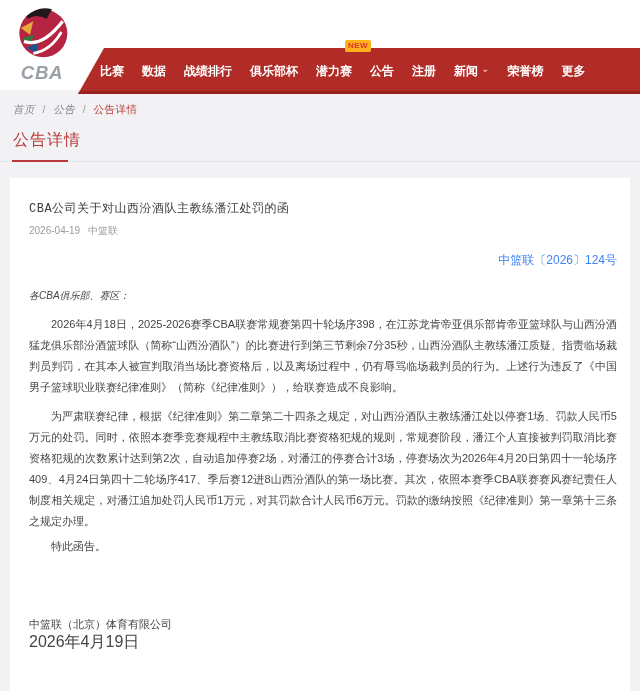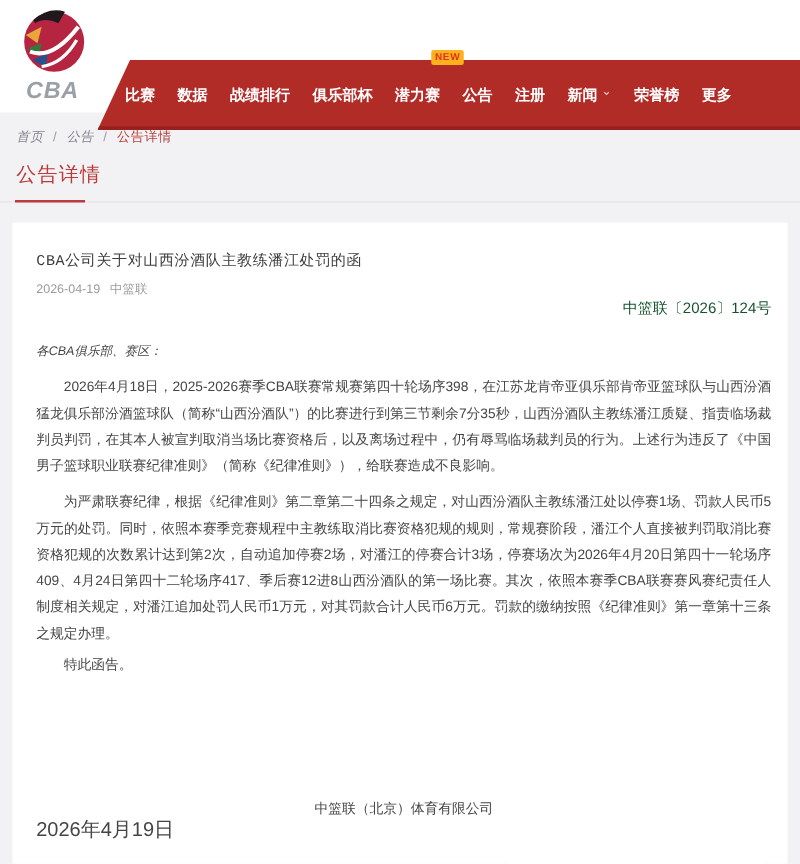--- a/index.html
+++ b/index.html
@@ -10,21 +10,21 @@
   }
   
   .site-header { position: relative; width: 640px; height: 90px; background: #ffffff; }
   .logo { position: absolute; left: 12px; top: 2px; width: 60px; height: 84px; }
   .brand-title {
     position: absolute; left: 96px; top: 10px;
     font-size: 20px; color: #c2272d; font-weight: 500; letter-spacing: 1px;
     white-space: nowrap;
   }
   
-  .main-nav { position: absolute; left: 78px; top: 48px; width: 562px; height: 56px; }
+  .main-nav { position: absolute; left: 78px; top: 48px; width: 562px; height: 46px; }
   .nav-bg {
     position: absolute; inset: 0; background: #b12b27;
     clip-path: polygon(26px 0, 100% 0, 100% 100%, 0 100%);
   }
   .nav-bg .nav-bottom-strip {
     position: absolute; left: 0; right: 0; bottom: 0; height: 3px; background: #97211e;
   }
   .nav-items {
     position: relative; z-index: 2; display: flex; align-items: center;
     height: 100%; padding-left: 22px; gap: 18px; white-space: nowrap;
@@ -56,28 +56,28 @@
     position: absolute; left: 12px; bottom: -1px; width: 56px; height: 2px; background: #ba3b39;
   }
   
   .card {
     margin: 16px 10px 0; background: #ffffff; min-height: 492px;
     padding: 22px 13px 40px 19px;
   }
   .article-title { font-size: 12px; color: #3c3c3c; font-weight: 500; letter-spacing: 0.5px; font-family: Liberation Mono, monospace; }
   .article-meta { margin-top: 7px; font-size: 10px; color: #9b9b9b; }
   .article-meta span { margin-right: 5px; }
-  .doc-number { text-align: right; font-size: 12px; color: #14532d; }
+  .doc-number { margin-top: 14px; text-align: right; font-size: 12px; color: #3b82f6; }
   .greeting { margin-top: 16px; font-size: 10px; color: #454545; line-height: 21px; font-style: italic; }
   .body-para {
     margin-top: 8px; font-size: 11px; color: #454545; line-height: 21px;
     text-align: justify; text-indent: 2em;
   }
   .closing { margin-top: 4px; font-size: 11px; color: #454545; line-height: 21px; text-indent: 2em; }
-  .signature { margin-top: 96px; text-align: center; font-size: 11px; color: #454545; }
+  .signature { margin-top: 60px; text-align: left; font-size: 11px; color: #454545; }
   .sign-date { text-align: left; font-size: 16px; color: #454545; padding-right: 20px; }
 </style>
 </head>
 <body>
 
 <header class="site-header">
   <svg class="logo" viewBox="0 0 90 120" xmlns="http://www.w3.org/2000/svg">
     <circle cx="47" cy="44" r="36" fill="#b52440"></circle>
     <path d="M22,18 Q40,2 60,8 L52,22 Q36,14 24,22 Z" fill="#20181c"></path>
     <path d="M13,36 L32,26 L27,46 Z" fill="#e9a73b"></path>

